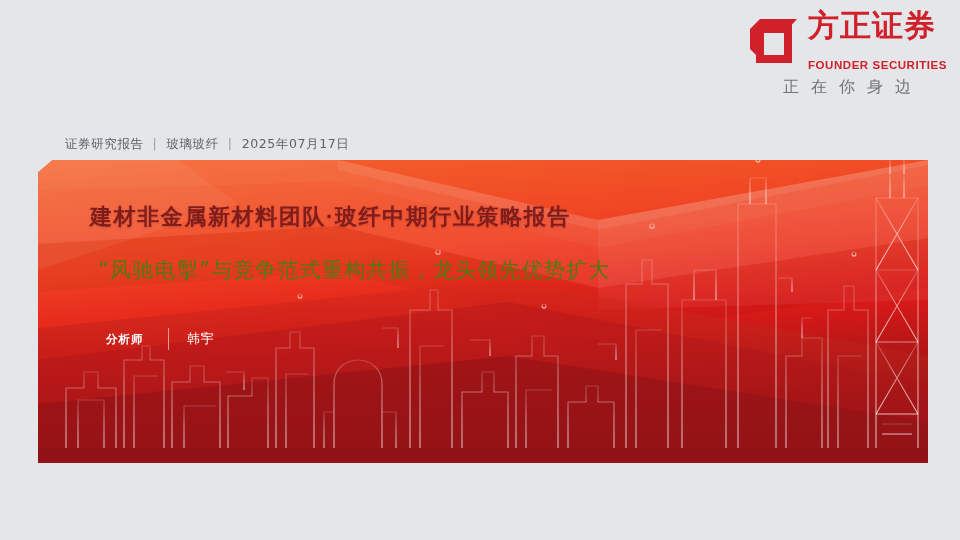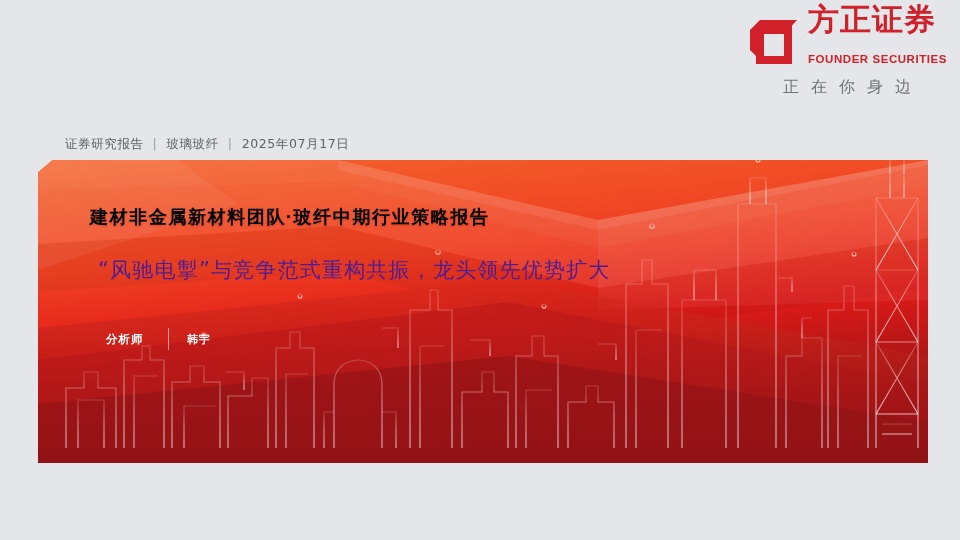--- a/index.html
+++ b/index.html
@@ -9,21 +9,21 @@
     font-family:"Liberation Sans","DejaVu Sans",sans-serif;
     -webkit-font-smoothing:antialiased;
   }
   .page{position:relative;width:960px;height:540px;}
 
   
   .brand{
     position:absolute;left:748px;top:14px;width:198px;height:96px;
     display:flex;flex-direction:column;align-items:flex-start;
   }
-  .brand-row{display:flex;align-items:flex-end;height:52px;}
+  .brand-row{display:flex;align-items:center;height:52px;}
   .logo-mark{
     position:relative;width:52px;height:50px;flex:0 0 52px;margin-right:8px;
   }
   .logo-mark svg{display:block;}
   .brand-word{display:flex;flex-direction:column;justify-content:flex-start;}
   .brand-cn{
     font-family:"DejaVu Sans","Liberation Sans",sans-serif;
     font-size:31px;line-height:34px;font-weight:700;color:#d0202a;
     letter-spacing:1px;white-space:nowrap;
   }
@@ -54,45 +54,45 @@
     overflow:hidden;
     clip-path:polygon(0 12px, 14px 0, 890px 0, 890px 303px, 0 303px);
   }
   .banner svg{position:absolute;left:0;top:0;display:block;}
 
   .banner-content{position:absolute;left:0;top:0;width:890px;height:303px;}
 
   .title{
     position:absolute;left:52px;top:40px;
     font-family:Liberation Sans, sans-serif;
-    font-weight:700;font-size:18px;line-height:34px;color:#000000;
+    font-weight:700;font-size:22px;line-height:34px;color:#7f1d1d;
     letter-spacing:1.6px;white-space:nowrap;
     text-shadow:0 1px 2px rgba(120,10,0,.25);
   }
   .subtitle{
     position:absolute;left:60px;top:96px;
     font-family:"DejaVu Sans","Liberation Sans",sans-serif;
-    font-weight:400;font-size:21px;line-height:28px;color:#4c1d95;
+    font-weight:400;font-size:21px;line-height:28px;color:#4d7c0f;
     letter-spacing:1.2px;white-space:nowrap;
   }
 
   .people{position:absolute;left:68px;top:168px;width:380px;}
   .people-row{display:flex;align-items:center;height:22px;margin-bottom:18px;}
   .p-label{
     font-family:Liberation Serif, serif;
     font-size:11.5px;font-weight:700;color:#ffffff;letter-spacing:1px;
     width:56px;flex:0 0 56px;white-space:nowrap;
   }
   .p-divider{
     width:1px;height:22px;background:rgba(255,255,255,.55);
     margin:0 18px 0 6px;flex:0 0 1px;
   }
   .p-name{
     font-family:"DejaVu Sans","Liberation Sans",sans-serif;
-    font-size:11px;font-weight:700;color:#ffffff;letter-spacing:0.8px;
+    font-size:13px;font-weight:400;color:#ffffff;letter-spacing:0.8px;
     width:92px;flex:0 0 92px;white-space:nowrap;
   }
   .p-reg{
     font-family:"DejaVu Sans","Liberation Sans",sans-serif;
     font-size:10.5px;font-weight:400;color:#ffffff;letter-spacing:0.3px;
     white-space:nowrap;
   }
 </style>
 </head>
 <body>

